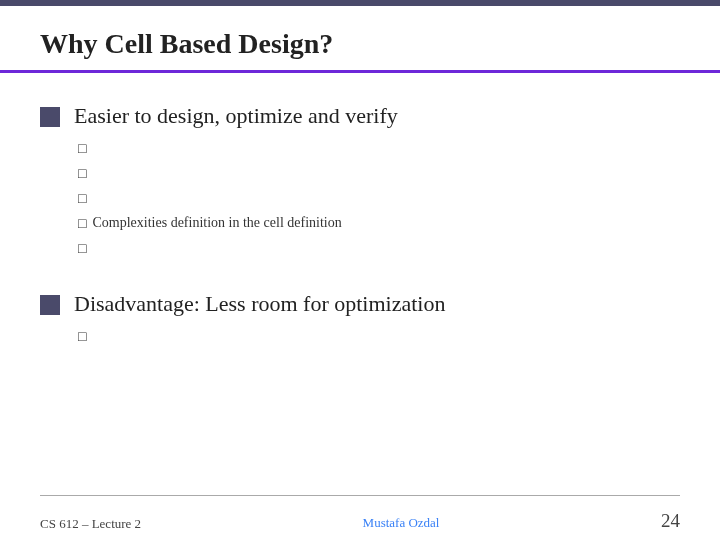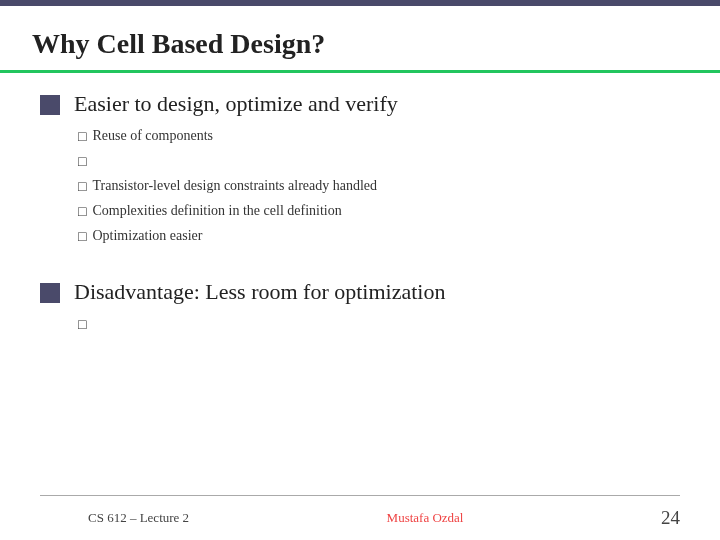--- a/index.html
+++ b/index.html
@@ -21,23 +21,23 @@
       flex-direction: column;
     }
 
     .title-bar {
       background: #4a4a6a;
       height: 6px;
       width: 100%;
     }
 
     .title-area {
-      padding: 22px 40px 10px 32px;
-      border-bottom: 3px solid #22c55e;
-      margin-bottom: 0;
+      padding: 22px 40px 10px 40px;
+      border-bottom: 3px solid #6d28d9;
+      margin-bottom: 12px;
     }
 
     .slide-title {
       font-size: 28px;
       font-weight: bold;
       color: #222;
       font-family: Georgia, serif;
     }
 
     .content-area {
@@ -101,36 +101,35 @@
 
     .divider {
       height: 1px;
       background: #aaa;
       margin: 0 40px;
     }
 
     .footer {
       display: flex;
       flex-direction: row;
-      align-items: center;
+      align-items: flex-end;
       justify-content: space-between;
       padding: 8px 40px;
       height: 44px;
-      margin-left: 48px;
     }
 
     .footer-left {
       font-size: 13px;
       color: #444;
       font-family: Georgia, serif;
     }
 
     .footer-center {
       font-size: 13px;
-      color: #ef4444;
+      color: #3b82f6;
       font-family: Georgia, serif;
       text-align: center;
       line-height: 1.4;
     }
 
     .footer-right {
       font-size: 19px;
       color: #444;
       font-family: Georgia, serif;
     }
@@ -151,36 +150,33 @@
 
   <div class="content-area">
 
     <div class="section">
       <div class="section-bullet"></div>
       <div class="section-body">
         <div class="section-heading">Easier to design, optimize and verify</div>
         <div class="sub-items">
           <div class="sub-item">
             <span class="sub-bullet">□</span>
-            <span>Reuse of components</span>
-          </div>
-          <div class="sub-item">
-            <span class="sub-bullet">□</span>
-          </div>
-          <div class="sub-item">
-            <span class="sub-bullet">□</span>
-            <span>Transistor-level design constraints already handled</span>
+          </div>
+          <div class="sub-item">
+            <span class="sub-bullet">□</span>
+          </div>
+          <div class="sub-item">
+            <span class="sub-bullet">□</span>
           </div>
           <div class="sub-item">
             <span class="sub-bullet">□</span>
             <span>Complexities definition in the cell definition</span>
           </div>
           <div class="sub-item">
             <span class="sub-bullet">□</span>
-            <span>Optimization easier</span>
           </div>
         </div>
       </div>
     </div>
 
     <div class="section-gap"></div>
 
     <div class="section">
       <div class="section-bullet"></div>
       <div class="section-body">

